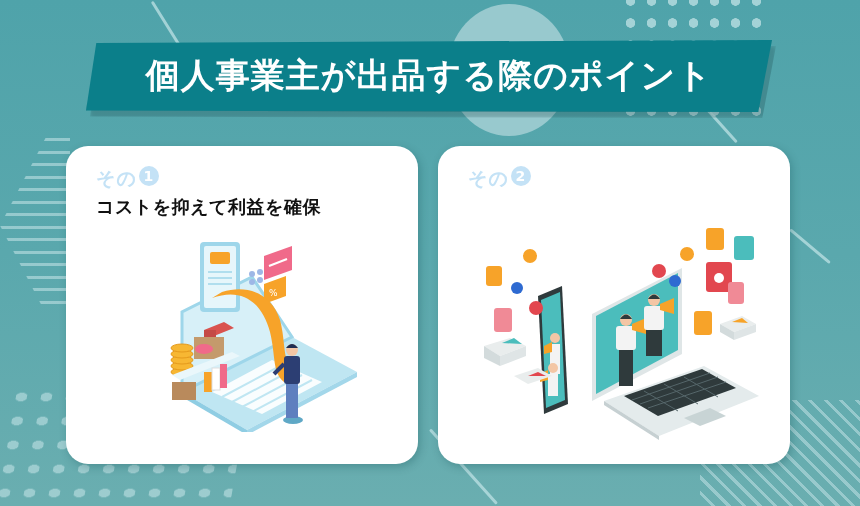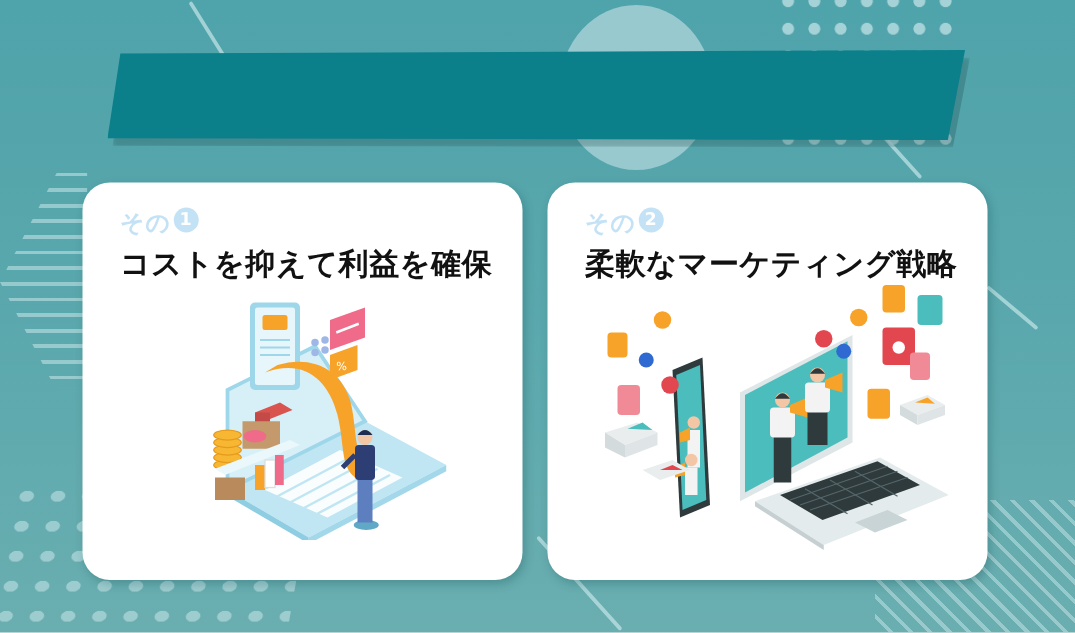--- a/index.html
+++ b/index.html
@@ -73,21 +73,21 @@
     color: #c4e2f6; font-weight: bold; font-size: 19px; letter-spacing: 1px;
     display: flex; align-items: flex-start; gap: 2px;
   }
   .num-badge {
     display: inline-flex; width: 20px; height: 20px; border-radius: 50%;
     background: #c4e2f6; color: #ffffff; font-size: 14px; font-weight: bold;
     align-items: center; justify-content: center;
   }
   .card-heading {
     position: absolute; left: 30px; top: 49px;
-    color: #111111; font-weight: bold; font-size: 24px; letter-spacing: 0.5px;
+    color: #111111; font-weight: bold; font-size: 18px; letter-spacing: 0.5px;
   }
   .illus { position: absolute; }
   .illus svg { display: block; }
 </style>
 </head>
 <body>
 
 <div class="bg-layer">
   <div class="bg-circle"></div>
   <div class="dots"></div>
@@ -96,20 +96,21 @@
   <div class="stripes-br"></div>
   <div class="line" style="left:152px; top:0; width:56px; transform:rotate(58deg);"></div>
   <div class="line" style="left:790px; top:228px; width:52px; transform:rotate(40deg);"></div>
   <div class="line" style="left:430px; top:428px; width:100px; transform:rotate(48deg);"></div>
   <div class="line" style="left:700px; top:100px; width:55px; transform:rotate(48deg);"></div>
 </div>
 
 <div class="banner-wrap">
   <div class="banner-shadow"></div>
   <div class="banner"></div>
+  <div class="banner-title">個人事業主が出品する際のポイント</div>
 </div>
 
 <div class="card card-1">
   <div class="point-num">
     <span>その</span>
     <span class="num-badge">1</span>
   </div>
   <div class="card-heading">コストを抑えて利益を確保</div>
 
   <div class="illus" style="left:86px; top:86px;">
@@ -184,21 +185,20 @@
       <line x1="132" y1="132" x2="122" y2="142" stroke="#2c3e73" stroke-width="4"></line>
     </svg>
   </div>
 </div>
 
 <div class="card card-2">
   <div class="point-num">
     <span>その</span>
     <span class="num-badge">2</span>
   </div>
-  <div class="card-heading">柔軟なマーケティング戦略</div>
 
   <div class="illus" style="left:36px; top:80px;">
     <svg width="290" height="220" viewBox="0 0 290 220">
 
       <polygon points="130,175 230,140 285,170 185,210" fill="#e4ebec"></polygon>
       <polygon points="130,175 185,210 185,214 130,179" fill="#c6d0d2"></polygon>
 
       <polygon points="150,170 228,143 262,162 184,190" fill="#2f3a3c"></polygon>
       <g stroke="#55666a" stroke-width="1">
         <line x1="158" y1="174" x2="236" y2="147"></line>

